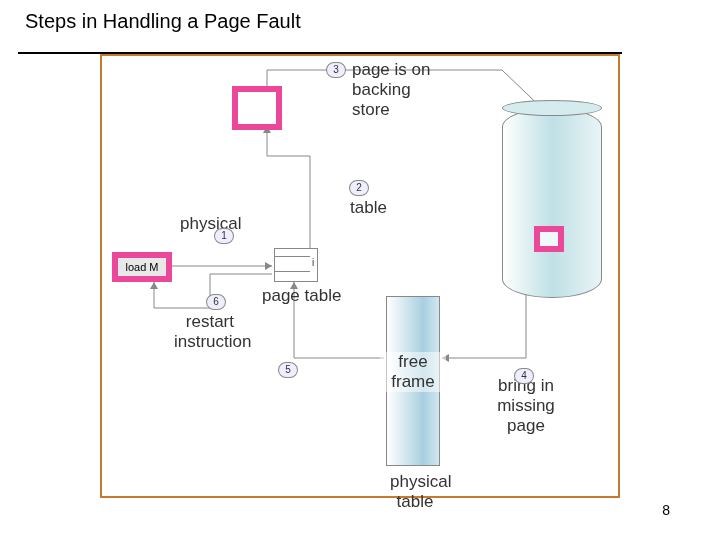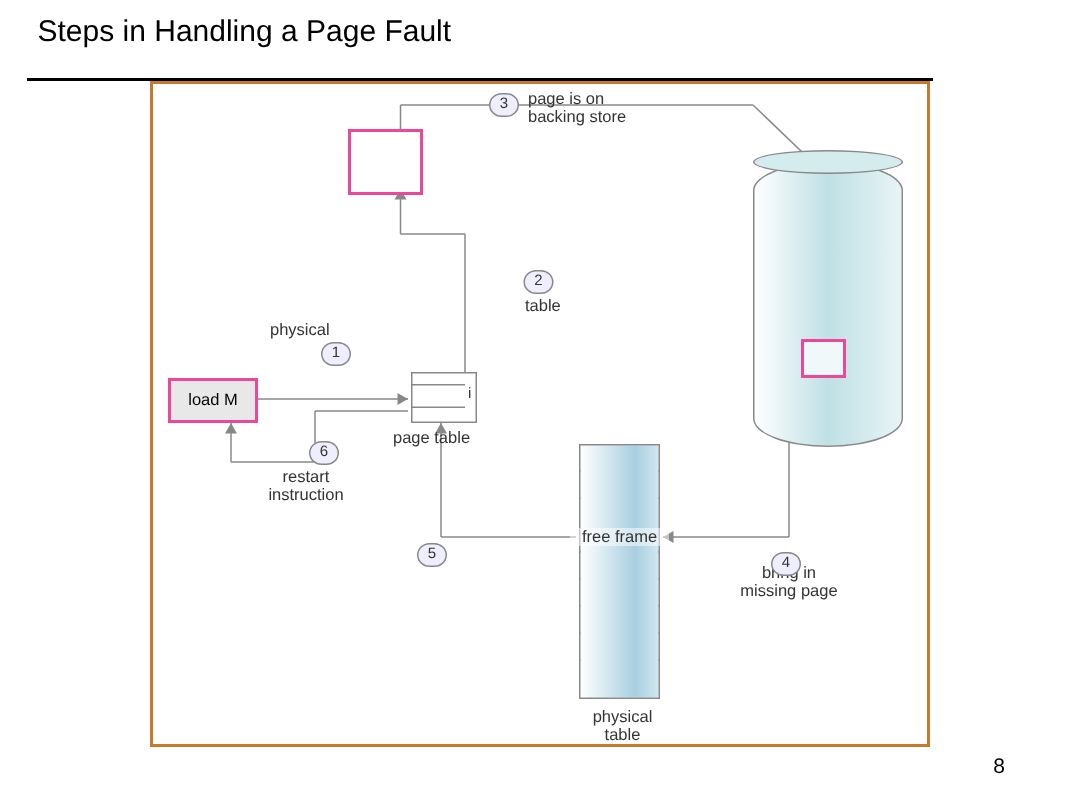--- a/index.html
+++ b/index.html
@@ -1,22 +1,22 @@
 <!DOCTYPE html>
 <html><head>
 <meta charset="utf-8">
 <style>
 body{margin:0;font-family:Arial,Helvetica,sans-serif;width:720px;height:540px;background:#fff;position:relative}
 .title{position:absolute;top:10px;left:25px;font-size:20px;font-weight:400}
 .underline{position:absolute;top:52px;left:18px;width:604px;height:2px;background:#000}
 .frame{position:absolute;top:54px;left:100px;width:520px;height:444px;border:2px solid #c77a2d;box-sizing:border-box}
 .pagenum{position:absolute;bottom:22px;right:50px;font-size:14px}
 .diagram{position:absolute;top:0;left:0;width:520px;height:444px}
-.box{position:absolute;border:2px solid #ec4899;background:#fff;box-sizing:border-box}
-.lbl{position:absolute;font-size:11px;color:#333;text-align:center}
+.box{position:absolute;border:6px solid #ec4899;background:#fff;box-sizing:border-box}
+.lbl{position:absolute;font-size:17px;color:#333;text-align:center}
 .step{position:absolute;width:18px;height:14px;border:1px solid #888;border-radius:50%/60%;background:#eef;font-size:10px;text-align:center;line-height:13px;color:#333}
 .cyl-outer{position:absolute}
 .cyl{width:100%;height:100%;background:linear-gradient(90deg,#fff 0%,#bfe0e5 50%,#e8f4f6 100%);border:1px solid #888;border-radius:50%/10%;box-sizing:border-box}
 .cyl-top{position:absolute;top:-8px;left:0;width:100%;height:16px;background:#d5ecef;border:1px solid #888;border-radius:50%;box-sizing:border-box}
 .mem{position:absolute;background:linear-gradient(90deg,#fff 0%,#a8cfe0 70%,#d0e7f0 100%);border:1px solid #888;box-sizing:border-box}
 .pt{position:absolute;border:1px solid #888;background:#fff;box-sizing:border-box}
 line{stroke:#888;stroke-width:1}
 polygon{fill:#888}
 .dash{stroke-dasharray:3 3}
 </style>
@@ -91,21 +91,21 @@
 
 <div class="cyl-outer" style="left:400px;top:52px;width:100px;height:190px">
   <div class="cyl"></div>
   <div class="cyl-top"></div>
 </div>
 <div class="box" style="left:432px;top:170px;width:30px;height:26px;background:#f0f8fa"></div>
 
 <div class="lbl" style="left:250px;top:4px;width:80px;white-space:pre-line;text-align:left">page is on
 backing store</div>
 
-<div class="lbl" style="left:72px;top:256px;width:60px;white-space:pre-line;">restart
+<div class="lbl" style="left:72px;top:256px;width:60px;white-space:pre-line;text-align:right">restart
 instruction</div>
 <div class="lbl" style="left:384px;top:320px;width:80px;white-space:pre-line">bring in
 missing page</div>
 
 <div class="step" style="left:112px;top:172px">1</div>
 <div class="step" style="left:247px;top:124px">2</div>
 <div class="step" style="left:224px;top:6px">3</div>
 <div class="step" style="left:412px;top:312px">4</div>
 <div class="step" style="left:176px;top:306px">5</div>
 <div class="step" style="left:104px;top:238px">6</div>

